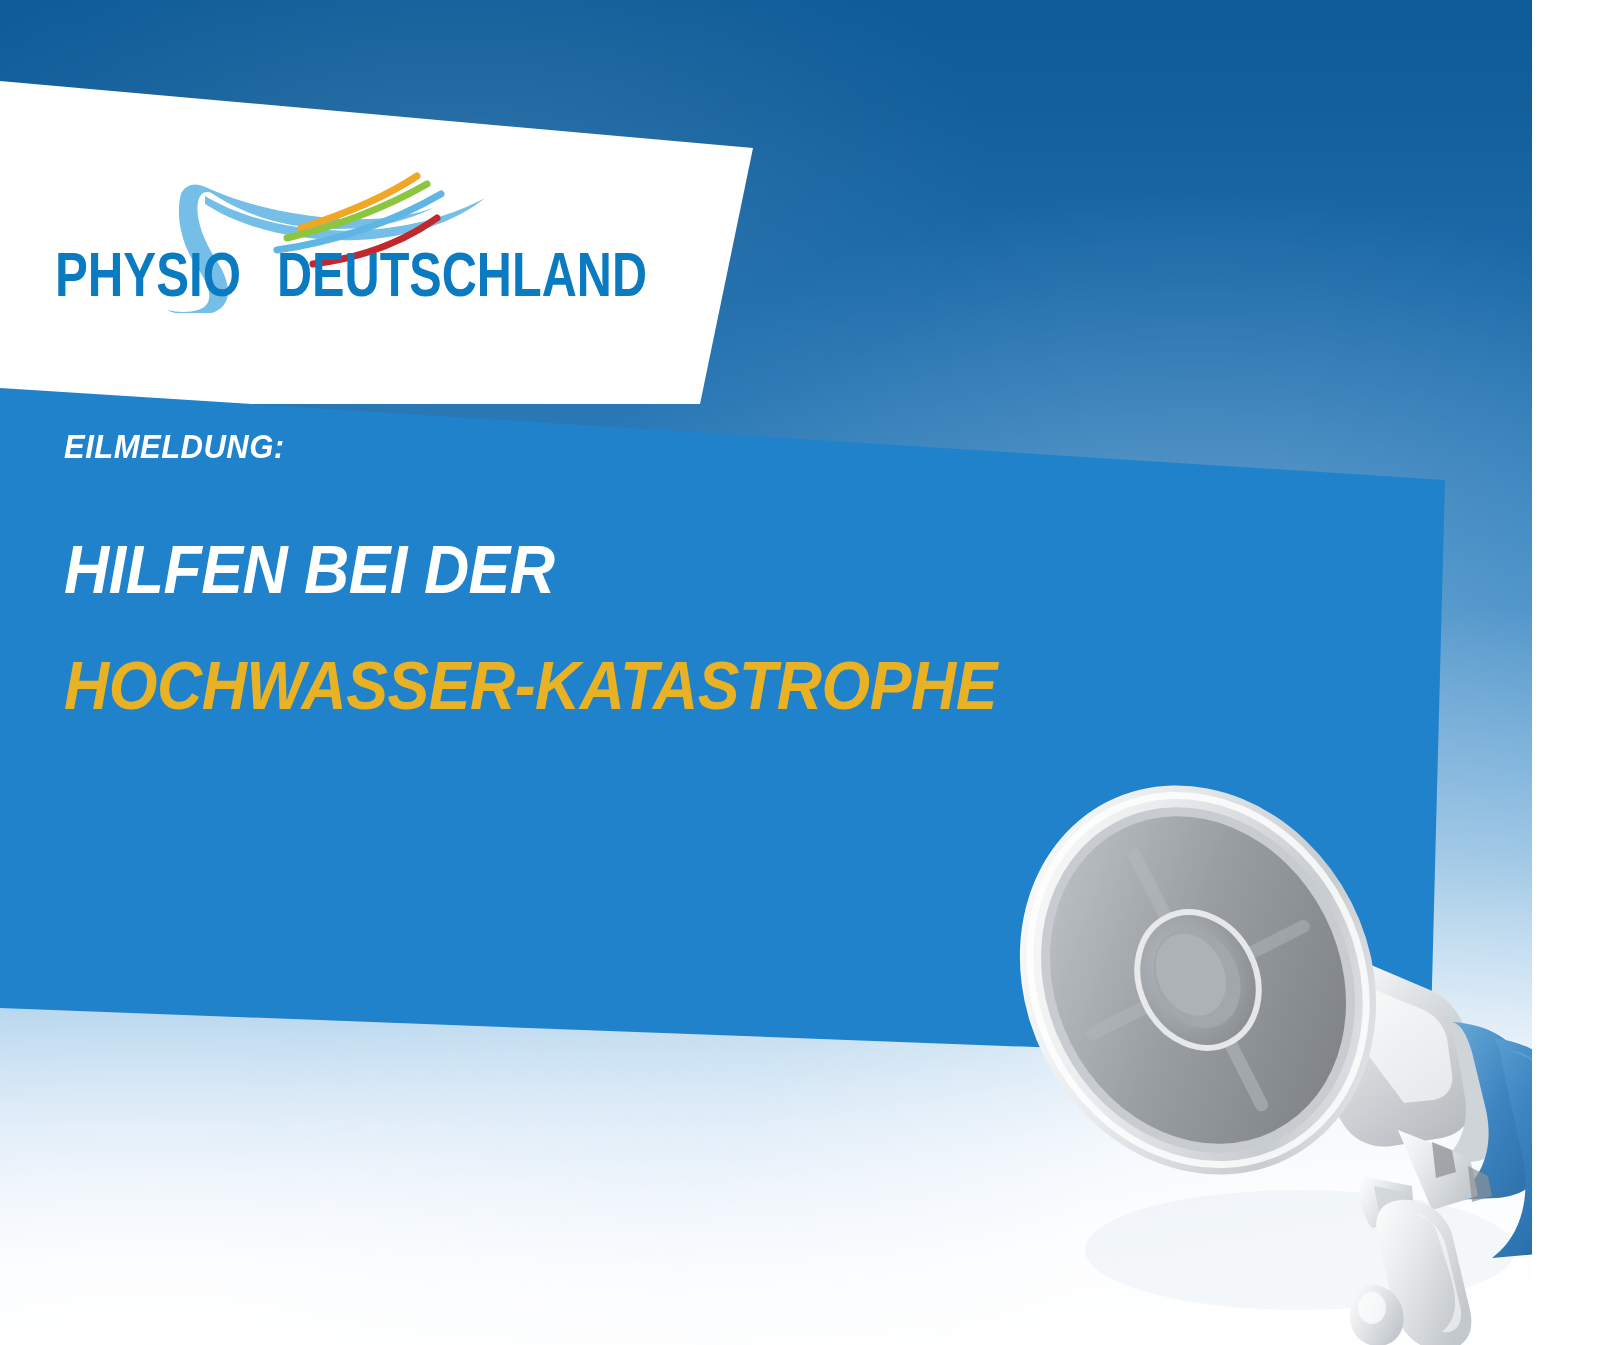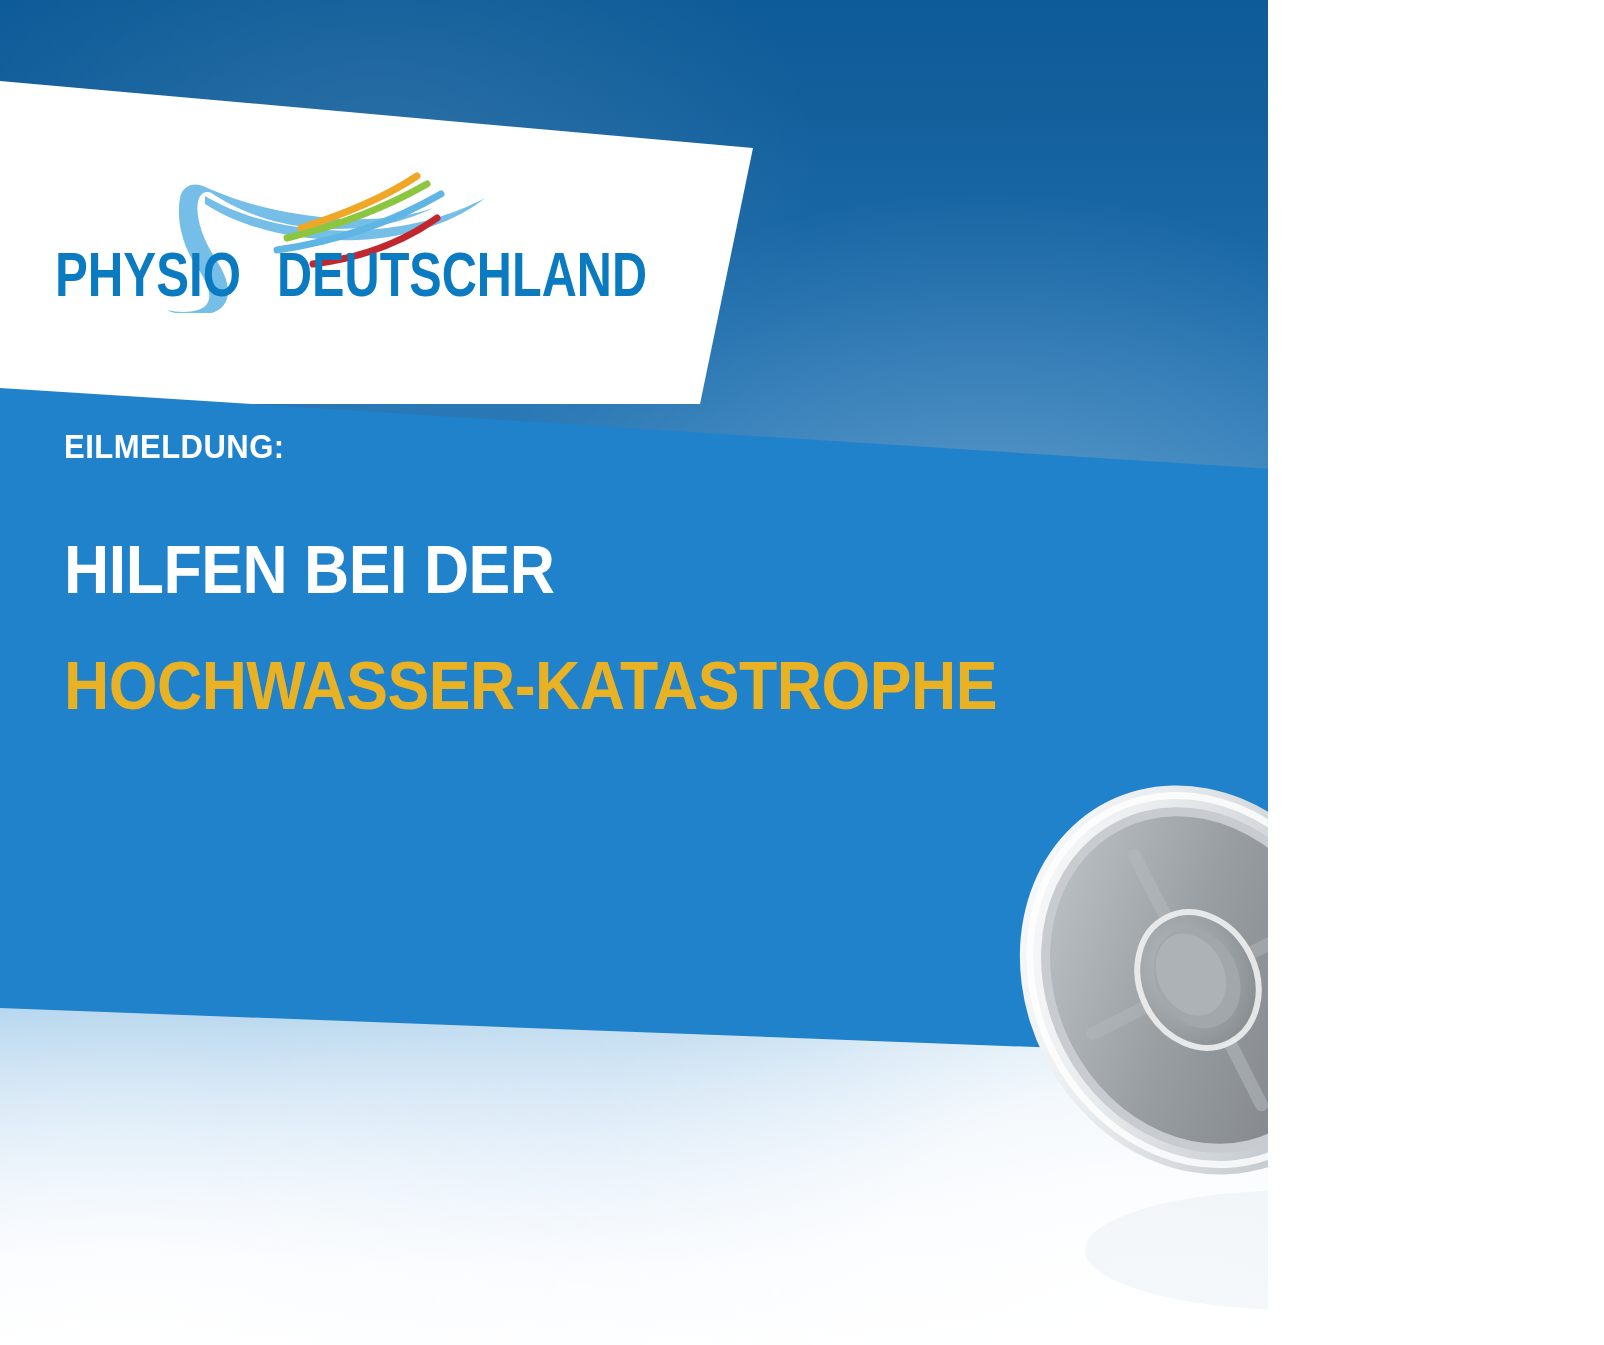--- a/index.html
+++ b/index.html
@@ -2,21 +2,21 @@
 <html><head>
 <meta charset="utf-8">
 <style>
   html,body{margin:0;padding:0;}
   body{
     width:1604px;height:1345px;overflow:hidden;
     font-family:"Liberation Sans", sans-serif;
     background:#ffffff;
   }
   .stage{
-    position:relative;width:1268px;height:1345px;overflow:hidden;
+    position:relative;width:1532px;height:1345px;overflow:hidden;
   }
 
   
   .bg{
     position:absolute;inset:0;
     background:
       radial-gradient(130% 85% at 92% 96%, rgba(255,255,255,0.98) 0%, rgba(255,255,255,0.85) 18%, rgba(255,255,255,0.35) 38%, rgba(255,255,255,0.0) 60%),
       radial-gradient(120% 70% at 10% 100%, rgba(255,255,255,0.95) 0%, rgba(255,255,255,0.55) 25%, rgba(255,255,255,0.0) 55%),
       linear-gradient(180deg,
         #0d5b98 0%,
@@ -52,21 +52,21 @@
   }
 
   
   .logo{
     position:absolute;left:55px;top:168px;width:620px;height:145px;
   }
   .logo svg{display:block;width:620px;height:145px;}
 
   
   .txt-wrap{
-    position:absolute;left:64px;top:430px;width:1200px;
+    position:absolute;left:64px;top:430px;width:1200px;font-style:italic;
   }
   .eil{
     font-size:33px;font-weight:bold;color:#ffffff;
     letter-spacing:0.5px;line-height:1;
     transform:scaleX(0.94);transform-origin:left center;
     margin:0 0 72px 0;
   }
   .head1{
     font-size:68px;font-weight:bold;color:#ffffff;
     line-height:1;letter-spacing:-0.5px;margin:0 0 48px 0;

